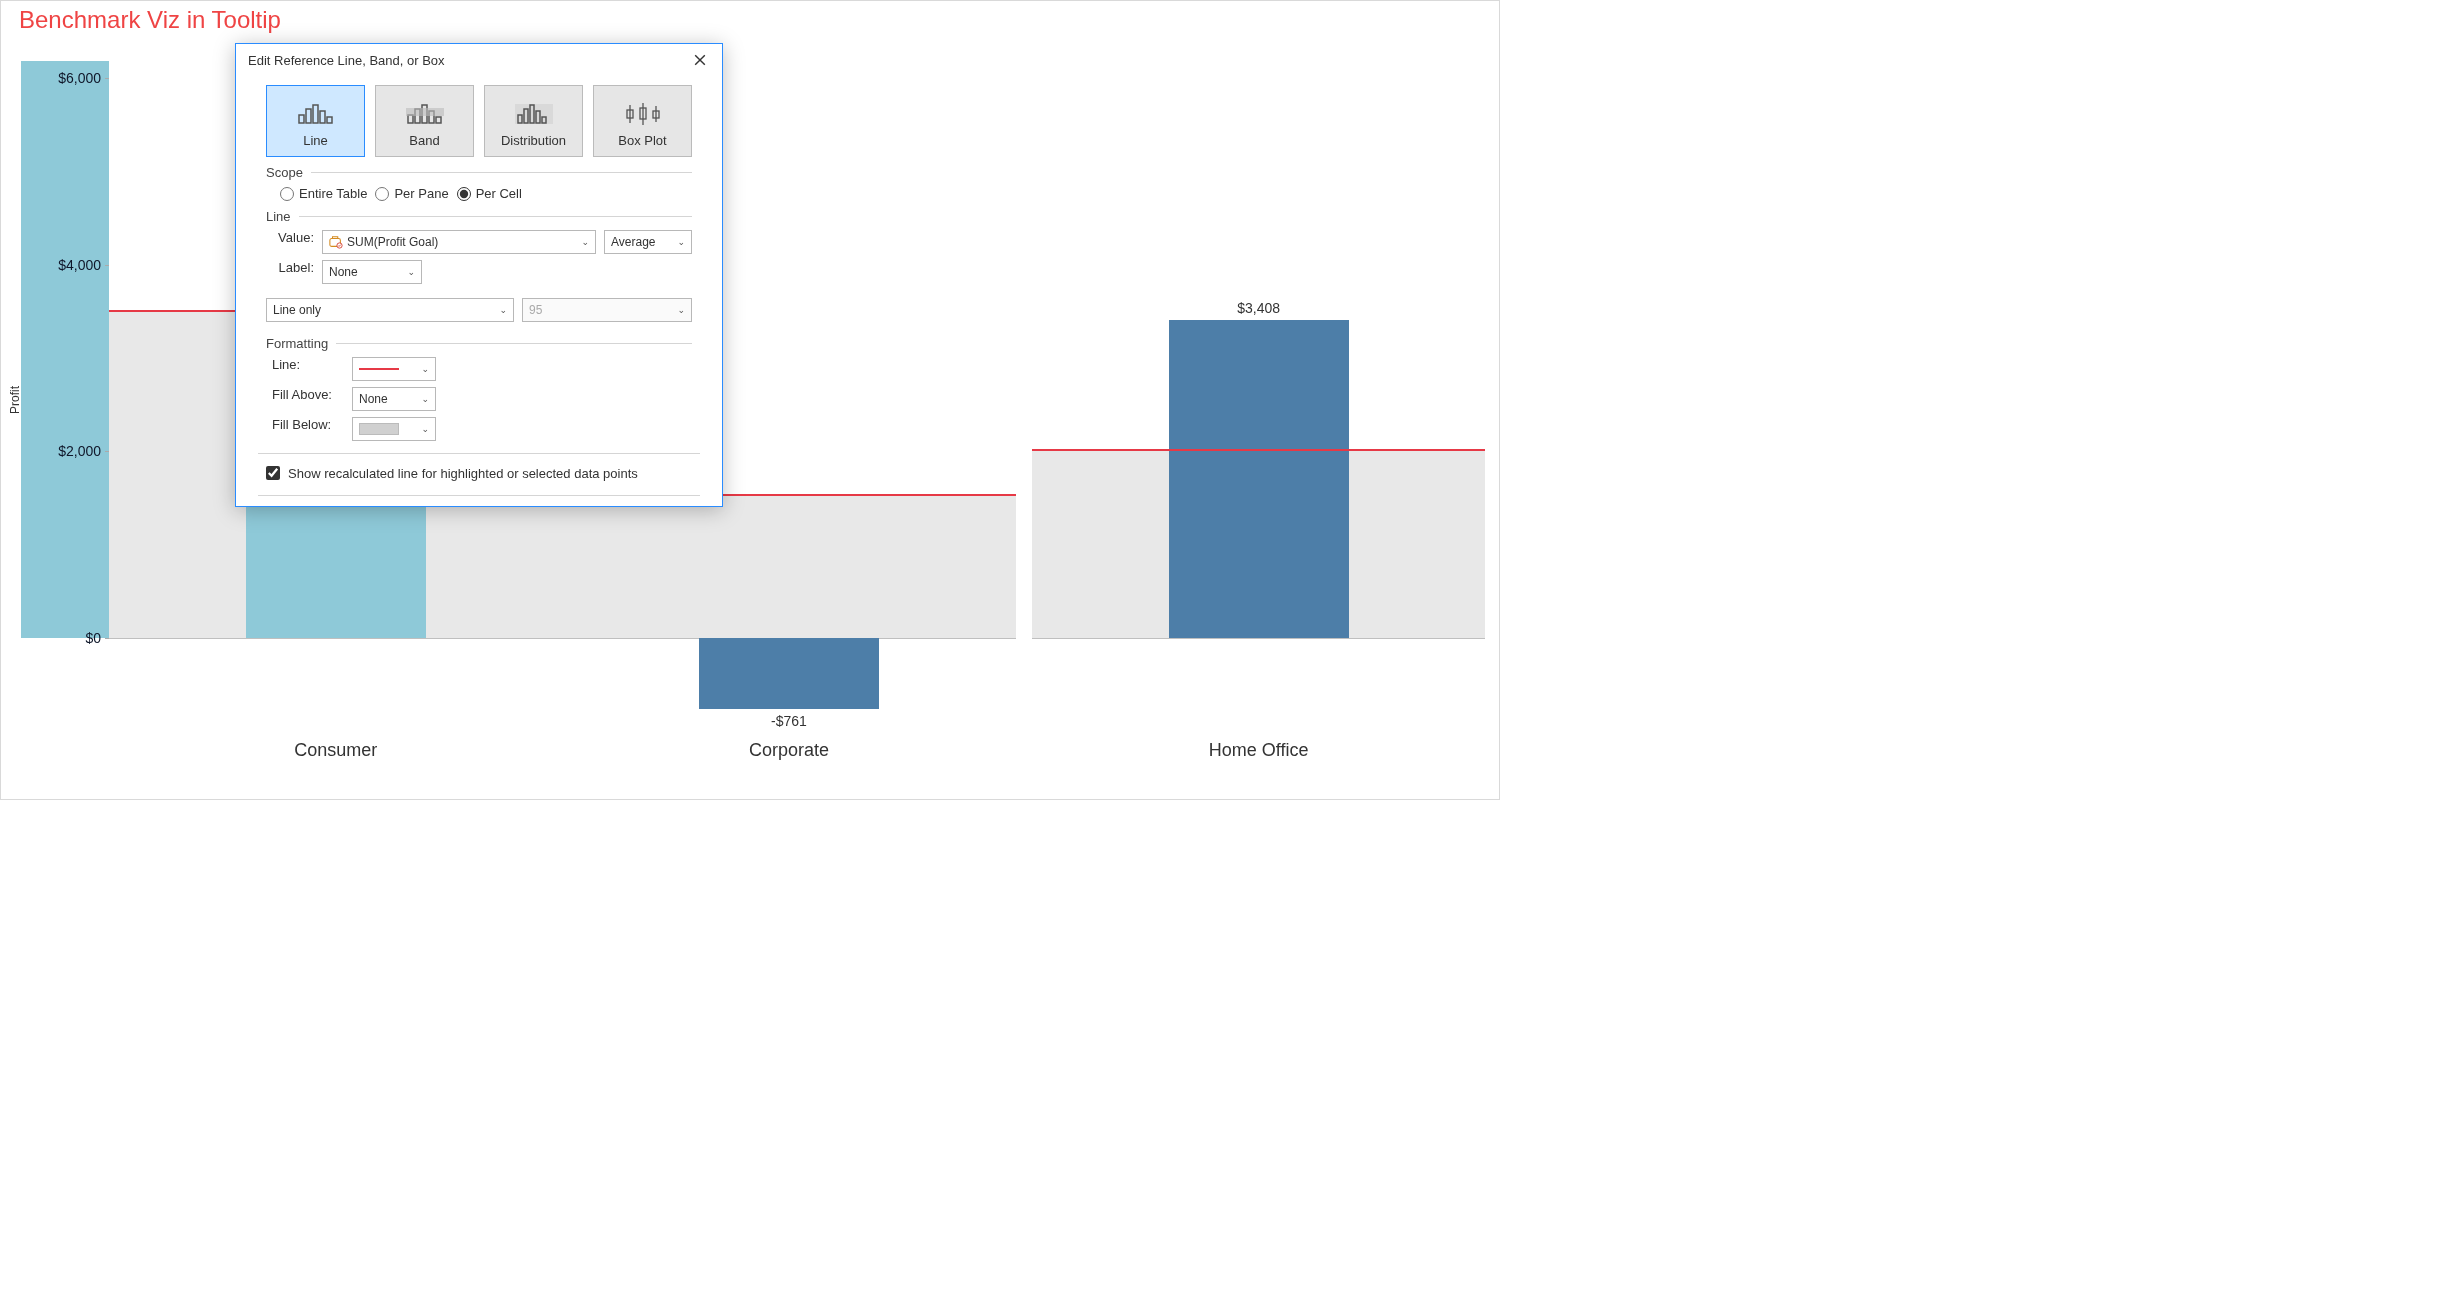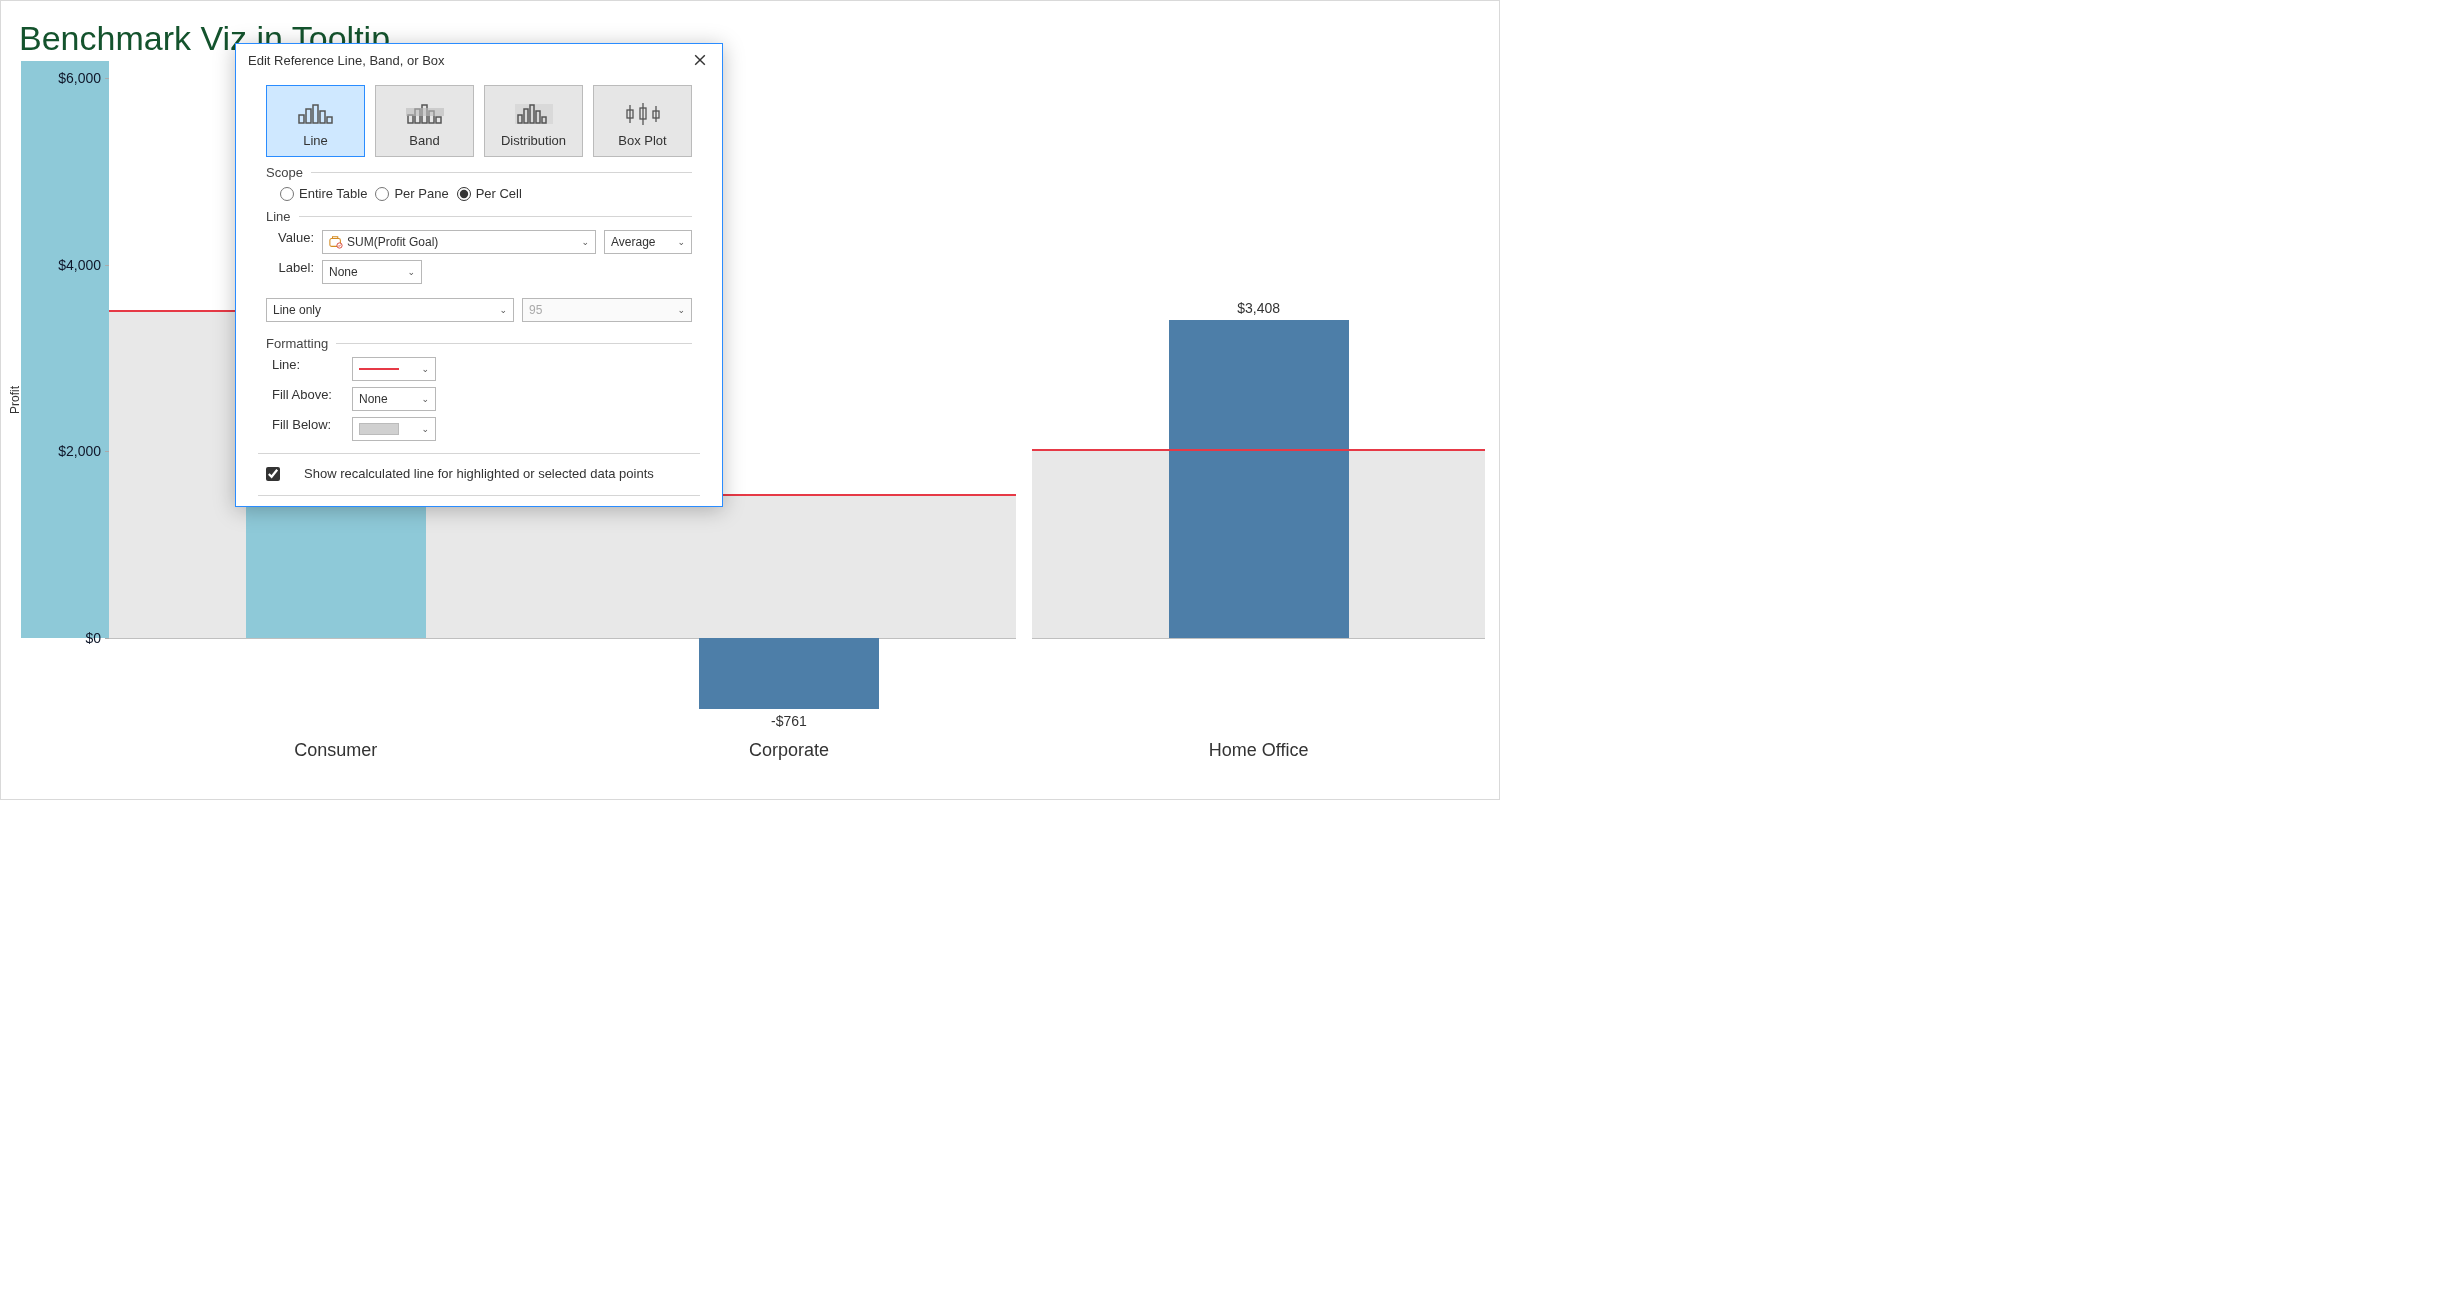--- a/index.html
+++ b/index.html
@@ -1,19 +1,19 @@
 <!DOCTYPE html>
 <html><head>
 <meta charset="utf-8">
 <style>
   * { box-sizing: border-box; }
   html,body { margin:0; padding:0; font-family: "Segoe UI", Arial, sans-serif; background:#fff; color:#333; }
   .root { width:1500px; height:800px; border:1px solid #d9d9d9; position:relative; overflow:hidden; }
 
-  .title { position:absolute; left:18px; top:18px; font-size:34px; font-weight:300; color:#14532d; }
+  .title { position:absolute; left:18px; top:5px; font-size:24px; font-weight:300; color:#ef4444; }
 
   .ylabel { position:absolute; left:14px; top:50%; transform:translate(-50%,-50%) rotate(-90deg); font-size:12px; color:#333; transform-origin:center; }
 
   .plot { position:absolute; left:108px; top:40px; width:1360px; height:690px; }
   .tick { position:absolute; left:-60px; font-size:14px; color:#0f172a; text-align:right; width:52px; transform:translateY(-50%);}
   .tickmark { position:absolute; left:-4px; width:4px; height:1px; background:#aaa; }
 
   .cell { position:absolute; top:0; height:100%; }
   .zero { position:absolute; left:0; right:0; height:1px; background:#bfbfbf; }
   .bar { position:absolute; background:#4d7ea8; }
@@ -47,21 +47,21 @@
 
   .select { height:24px; border:1px solid #b8b8b8; background:#fff; display:flex; align-items:center; padding:0 6px; font-size:12px; position:relative; cursor:pointer;}
   .select .caret { margin-left:auto; font-size:9px; color:#555; }
   .select.icon-left svg { width:14px; height:14px; margin-right:4px; }
   .swatch { width:40px; height:14px; }
   .swatch.redline { display:flex; align-items:center; }
   .swatch.redline div { height:1.5px; width:100%; background:#e63946; }
   .swatch.grayfill { background:#d0d0d0; border:1px solid #bbb; height:12px; }
 
   .hr { height:1px; background:#d5d5d5; margin:12px -8px 10px;}
-  .ck-row { display:flex; align-items:center; gap:24px; font-size:13px; padding:2px 0 8px; }
+  .ck-row { display:flex; align-items:flex-start; gap:8px; font-size:13px; padding:2px 0 8px; }
   .ck-row input { width:14px; height:14px; margin:0; accent-color:#333;}
   .dlg-foot { padding:10px 22px 14px; display:flex; justify-content:flex-end;}
   .dlg-foot button { width:90px; height:26px; border:1px solid #2a8cff; background:#eaf3ff; font-size:13px; cursor:pointer;}
 </style>
 </head>
 <body>
 
 <div class="root">
   <div class="title">Benchmark Viz in Tooltip</div>
   <div style="position: absolute; left: 20px; top: 60px; width: 88px; background: rgb(142, 201, 216); height: 576.757px;"></div>

